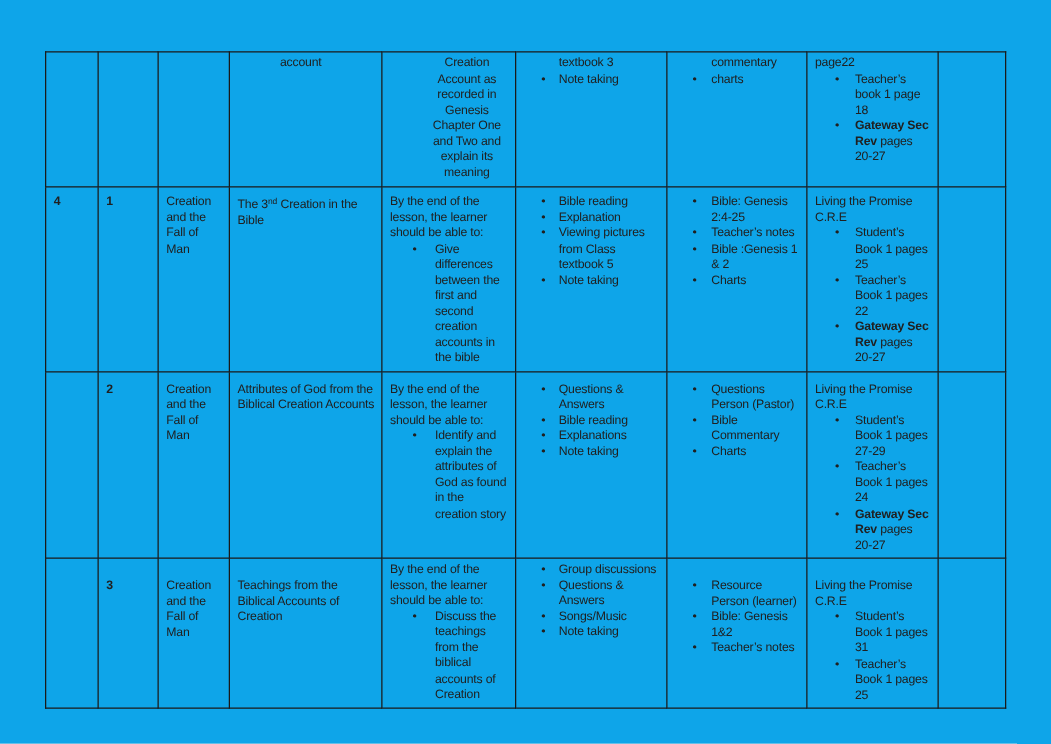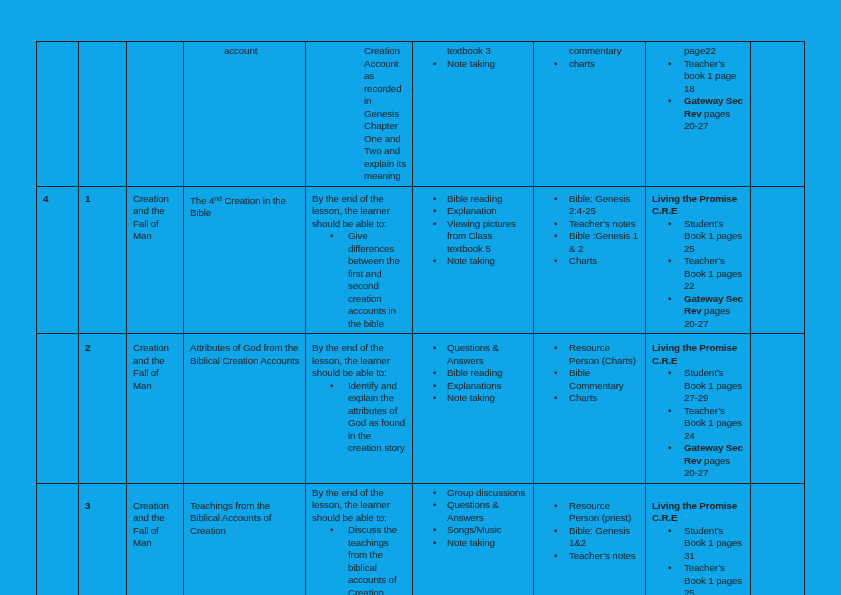--- a/index.html
+++ b/index.html
@@ -51,26 +51,26 @@
   .c-obj .dot { flex-basis: 18px; }
   .c-act .bi { margin-left: 14px; }
   .c-act .dot { flex-basis: 14px; }
   .c-res .bi { margin-left: 14px; }
   .c-res .dot { flex-basis: 15px; }
   .c-ref .bi { margin-left: 16px; }
   .c-ref .dot { flex-basis: 16px; }
 
   .cont { display: block; }
   .c-sub .cont { margin-left: 34px; }
-  .c-obj .cont { margin-left: 52px; }
+  .c-obj .cont { margin-left: 28px; text-align: center; }
   .c-act .cont { margin-left: 28px; }
   .c-res .cont { margin-left: 29px; }
-  .c-ref .cont { margin-left: 32px; }
-
-  .heading { font-weight: bold; }
+  .c-ref .cont { }
+
+  .heading { font-weight: normal; }
   .sup { font-size: 6.8px; vertical-align: 3px; letter-spacing: 0; }
   b { font-weight: bold; }
 </style>
 </head>
 <body>
 
 <div class="page">
   <table class="sow">
     <colgroup>
       <col style="width:42px">
@@ -127,21 +127,21 @@
         <td class="c-week">
           <span class="num">4</span>
         </td>
         <td class="c-les">
           <span class="num">1</span>
         </td>
         <td class="c-top">
           <span>Creation and the Fall of Man</span>
         </td>
         <td class="c-sub">
-          <span><span>The 4</span><span class="sup">nd</span><span> Creation in the Bible</span></span>
+          <span><span>The 3</span><span class="sup">nd</span><span> Creation in the Bible</span></span>
         </td>
         <td class="c-obj">
           <span>By the end of the lesson, the learner should be able to:</span>
           <div class="bi">
             <span class="dot">•</span>
             <div class="bt"><b></b><span>Give differences between the first and second creation accounts in the bible</span></div>
           </div>
         </td>
         <td class="c-act">
           <div class="bi">
@@ -229,21 +229,21 @@
               <div class="bt"><b></b><span>Explanations</span></div>
             </div>
           <div class="bi">
               <span class="dot">•</span>
               <div class="bt"><b></b><span>Note taking</span></div>
             </div>
         </td>
         <td class="c-res">
           <div class="bi">
               <span class="dot">•</span>
-              <div class="bt"><b></b><span>Resource Person (Charts)</span></div>
+              <div class="bt"><b></b><span>Questions Person (Pastor)</span></div>
             </div>
           <div class="bi">
               <span class="dot">•</span>
               <div class="bt"><b></b><span>Bible Commentary</span></div>
             </div>
           <div class="bi">
               <span class="dot">•</span>
               <div class="bt"><b></b><span>Charts</span></div>
             </div>
         </td>
@@ -297,21 +297,21 @@
               <div class="bt"><b></b><span>Songs/Music</span></div>
             </div>
           <div class="bi">
               <span class="dot">•</span>
               <div class="bt"><b></b><span>Note taking</span></div>
             </div>
         </td>
         <td class="c-res late">
           <div class="bi">
               <span class="dot">•</span>
-              <div class="bt"><b></b><span>Resource Person (priest)</span></div>
+              <div class="bt"><b></b><span>Resource Person (learner)</span></div>
             </div>
           <div class="bi">
               <span class="dot">•</span>
               <div class="bt"><b></b><span>Bible: Genesis 1&amp;2</span></div>
             </div>
           <div class="bi">
               <span class="dot">•</span>
               <div class="bt"><b></b><span>Teacher’s notes</span></div>
             </div>
         </td>

